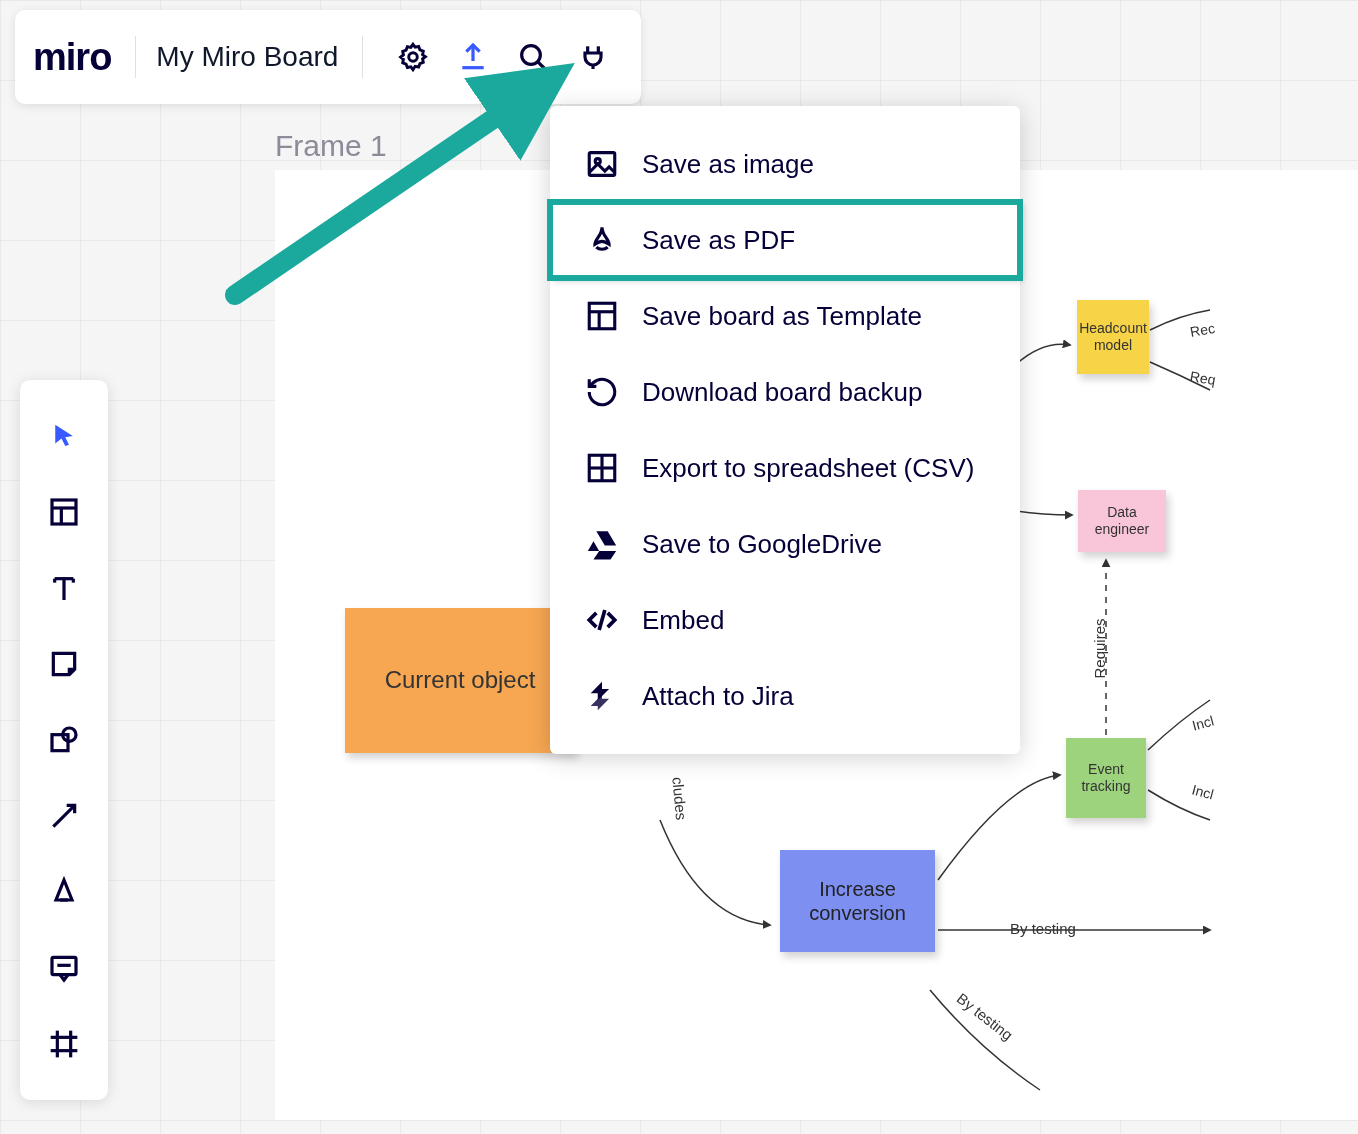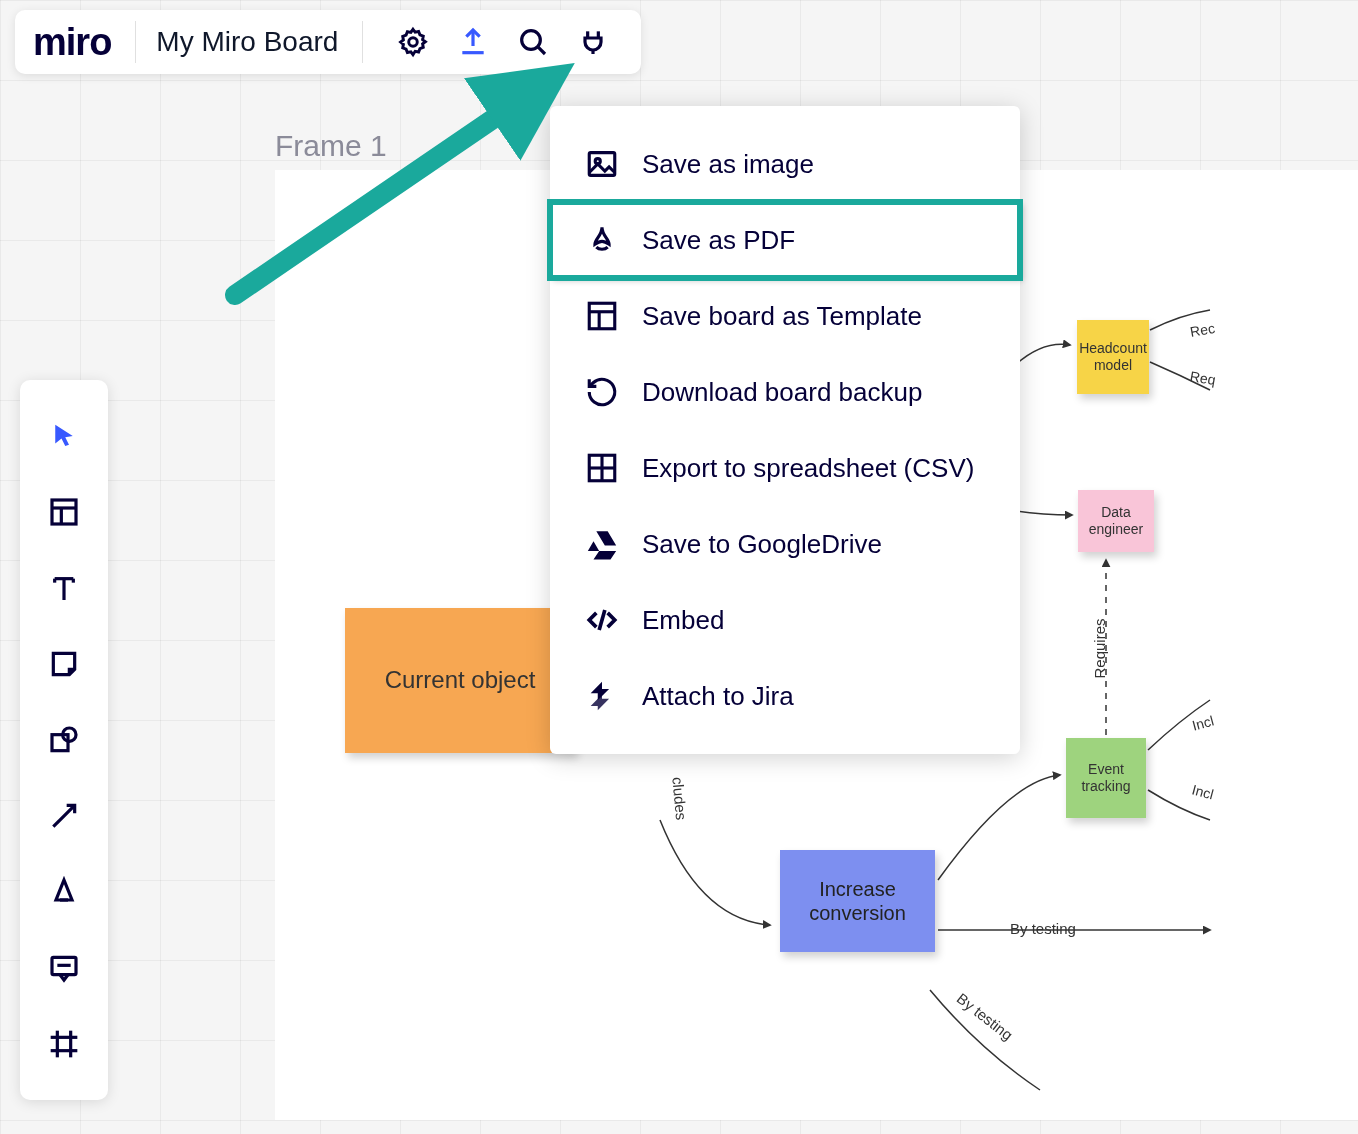--- a/index.html
+++ b/index.html
@@ -23,21 +23,21 @@
   
   .top-bar {
     position: absolute;
     top: 10px;
     left: 15px;
     background: #fff;
     border-radius: 10px;
     box-shadow: 0 2px 10px rgba(0,0,0,0.1);
     display: flex;
     align-items: center;
-    height: 64px;
+    height: 94px;
     padding: 0 18px;
   }
   .logo {
     font-size: 38px;
     font-weight: 700;
     letter-spacing: -1px;
     color: #050038;
     padding-right: 24px;
   }
   .divider {
@@ -164,25 +164,25 @@
     text-align: center;
     box-shadow: 3px 5px 8px rgba(0,0,0,0.18);
     padding: 6px;
     line-height: 1.2;
   }
   .sticky.orange {
     left: 345px; top: 608px; width: 230px; height: 145px;
     background: #f7a752; font-size: 24px; color: #333;
   }
   .sticky.yellow {
-    left: 1077px; top: 320px; width: 72px; height: 74px;
+    left: 1077px; top: 300px; width: 72px; height: 74px;
     background: #f7d447; font-size: 14px; color: #333;
   }
   .sticky.pink {
-    left: 1078px; top: 490px; width: 76px; height: 62px;
+    left: 1078px; top: 490px; width: 88px; height: 62px;
     background: #f9c5d8; font-size: 14px; color: #333;
   }
   .sticky.green {
     left: 1066px; top: 738px; width: 80px; height: 80px;
     background: #9ed37e; font-size: 14px; color: #333;
   }
   .sticky.blue {
     left: 780px; top: 850px; width: 155px; height: 102px;
     background: #7d8ff0; font-size: 20px; color: #222;
   }

